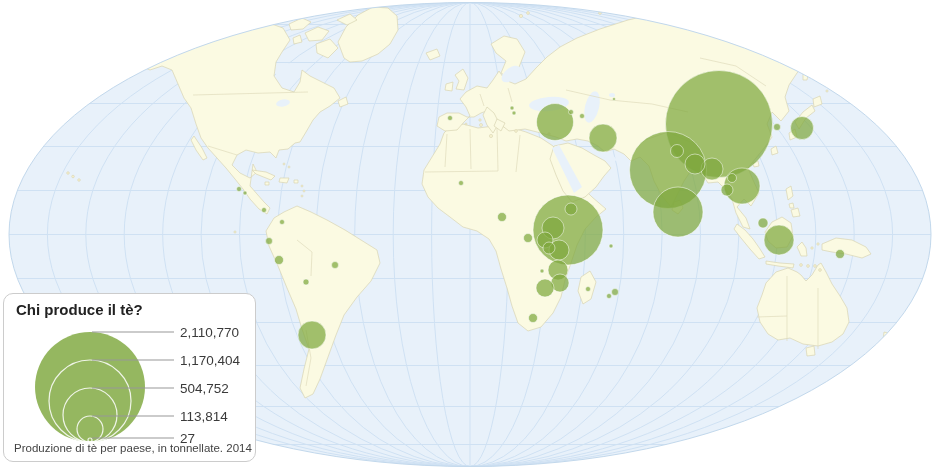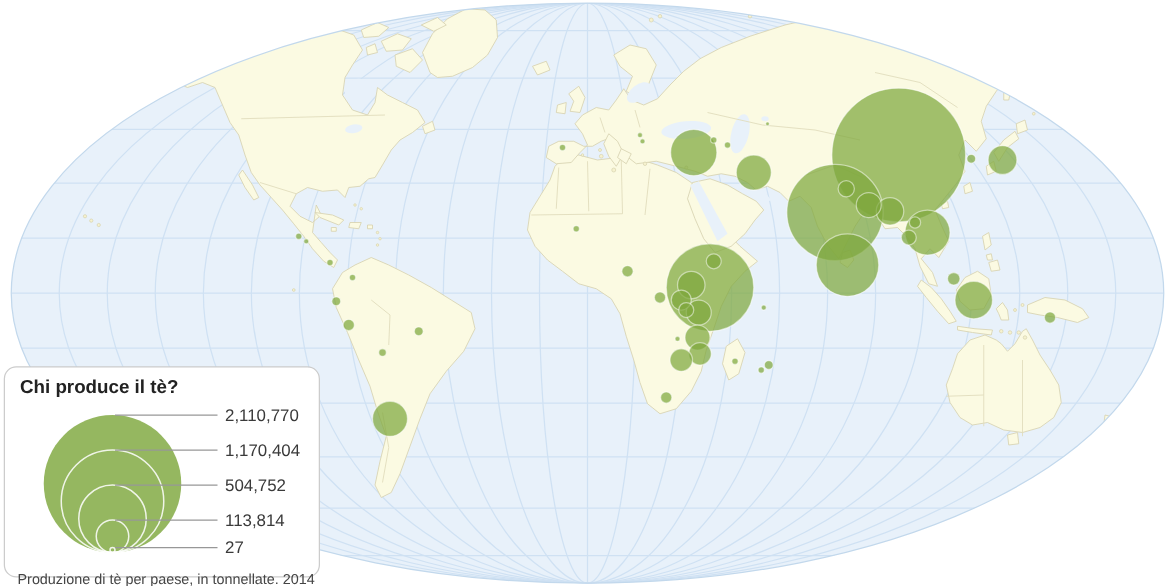--- a/index.html
+++ b/index.html
@@ -10,21 +10,21 @@
   .coast{fill:#fbfae2;stroke:#d8d4b2;stroke-width:0.7;stroke-linejoin:round;}
   .sea{fill:#e8f1fa;stroke:none;}
   .border{fill:none;stroke:#e0dbbc;stroke-width:0.7;}
   .grat{fill:none;stroke:#cfe1f3;stroke-width:1;}
   .bubble{fill:#7ea73d;fill-opacity:0.72;stroke:#ffffff;stroke-opacity:0.5;stroke-width:1;}
   .isl{fill:#f6f2cf;stroke:#d8d4b2;stroke-width:0.6;}
   
   .panel{position:absolute;left:3px;top:293px;width:253px;height:169px;
          background:#fff;border:1px solid #cccccc;border-radius:10px;box-sizing:border-box;}
   .panel-title{position:absolute;left:12px;top:7px;font-size:15px;font-weight:bold;color:#222;}
-  .panel-caption{position:absolute;left:10px;top:148px;font-size:11.5px;color:#444;white-space:nowrap;margin-top:16px;}
+  .panel-caption{position:absolute;left:10px;top:148px;font-size:11.5px;color:#444;white-space:nowrap;}
   .panel svg{position:absolute;left:0;top:0;}
   .leg-big{fill:#7ea73d;fill-opacity:0.82;stroke:none;}
   .leg-ring{fill:none;stroke:#ffffff;stroke-opacity:0.85;stroke-width:1.2;}
   .leg-line{stroke:#979797;stroke-width:1;}
   .leg-label{font-size:13.5px;fill:#3a3a3a;}
 </style>
 </head>
 <body>
 
 <div id="stage">

